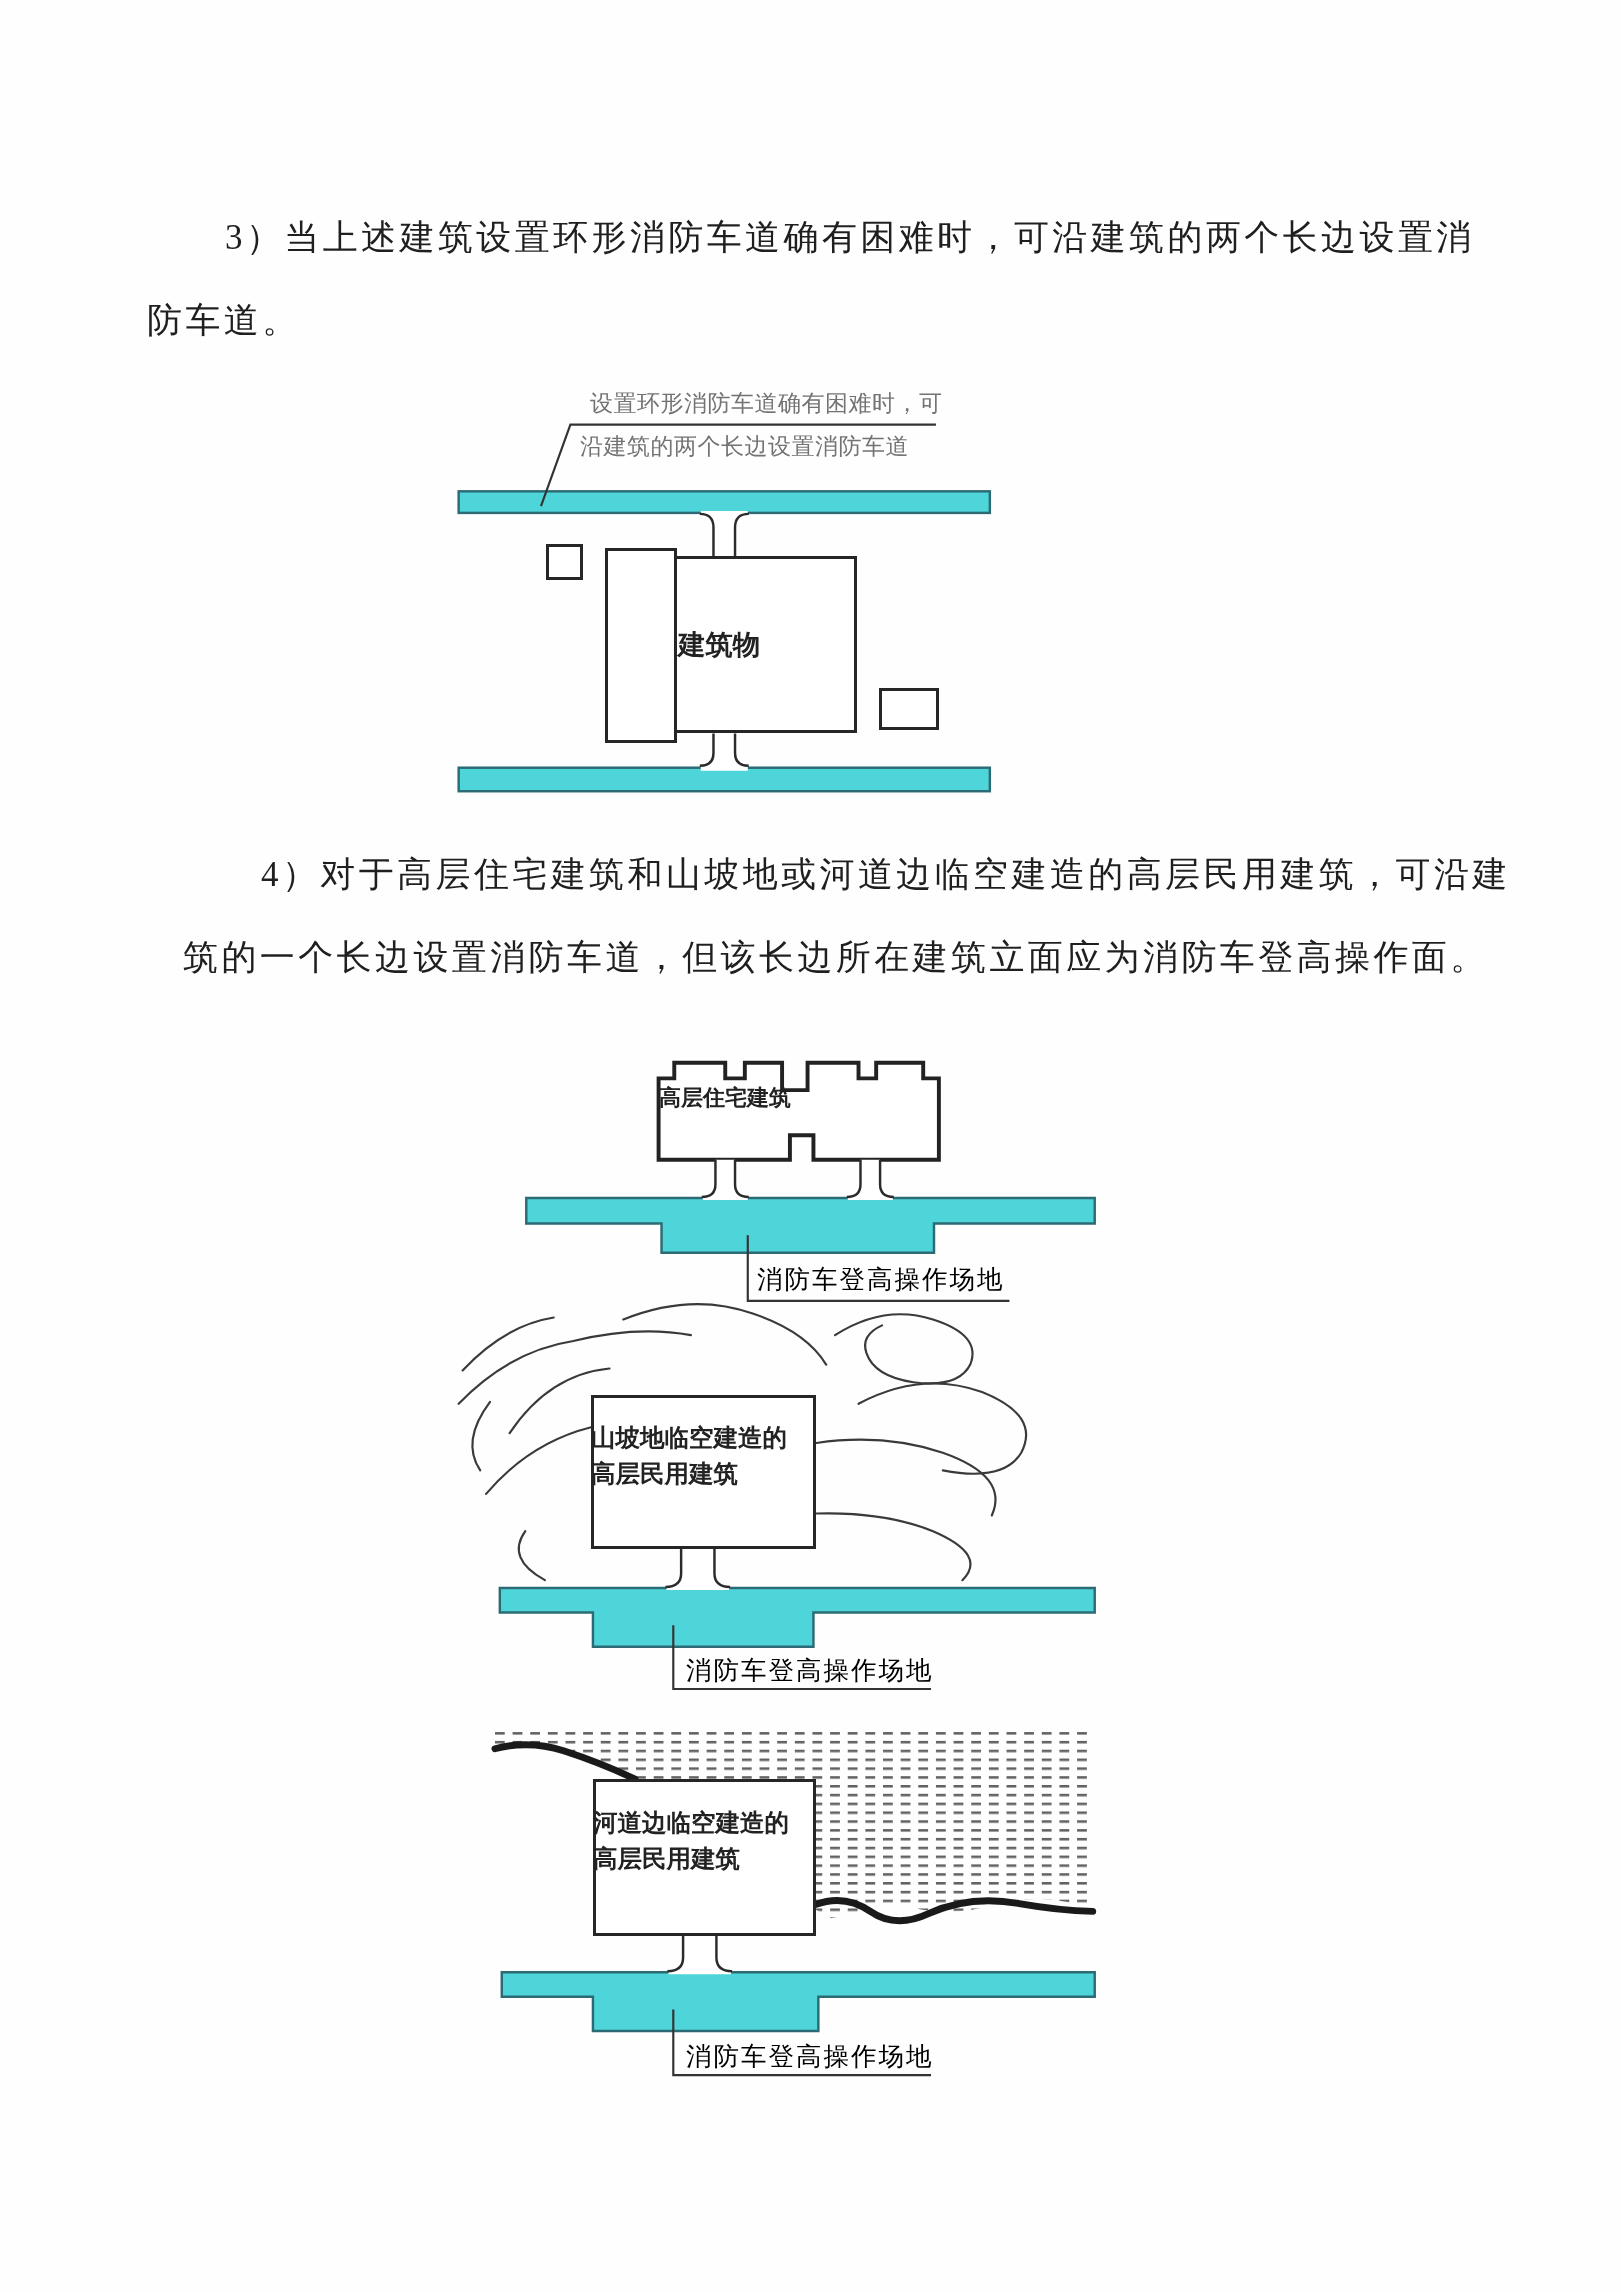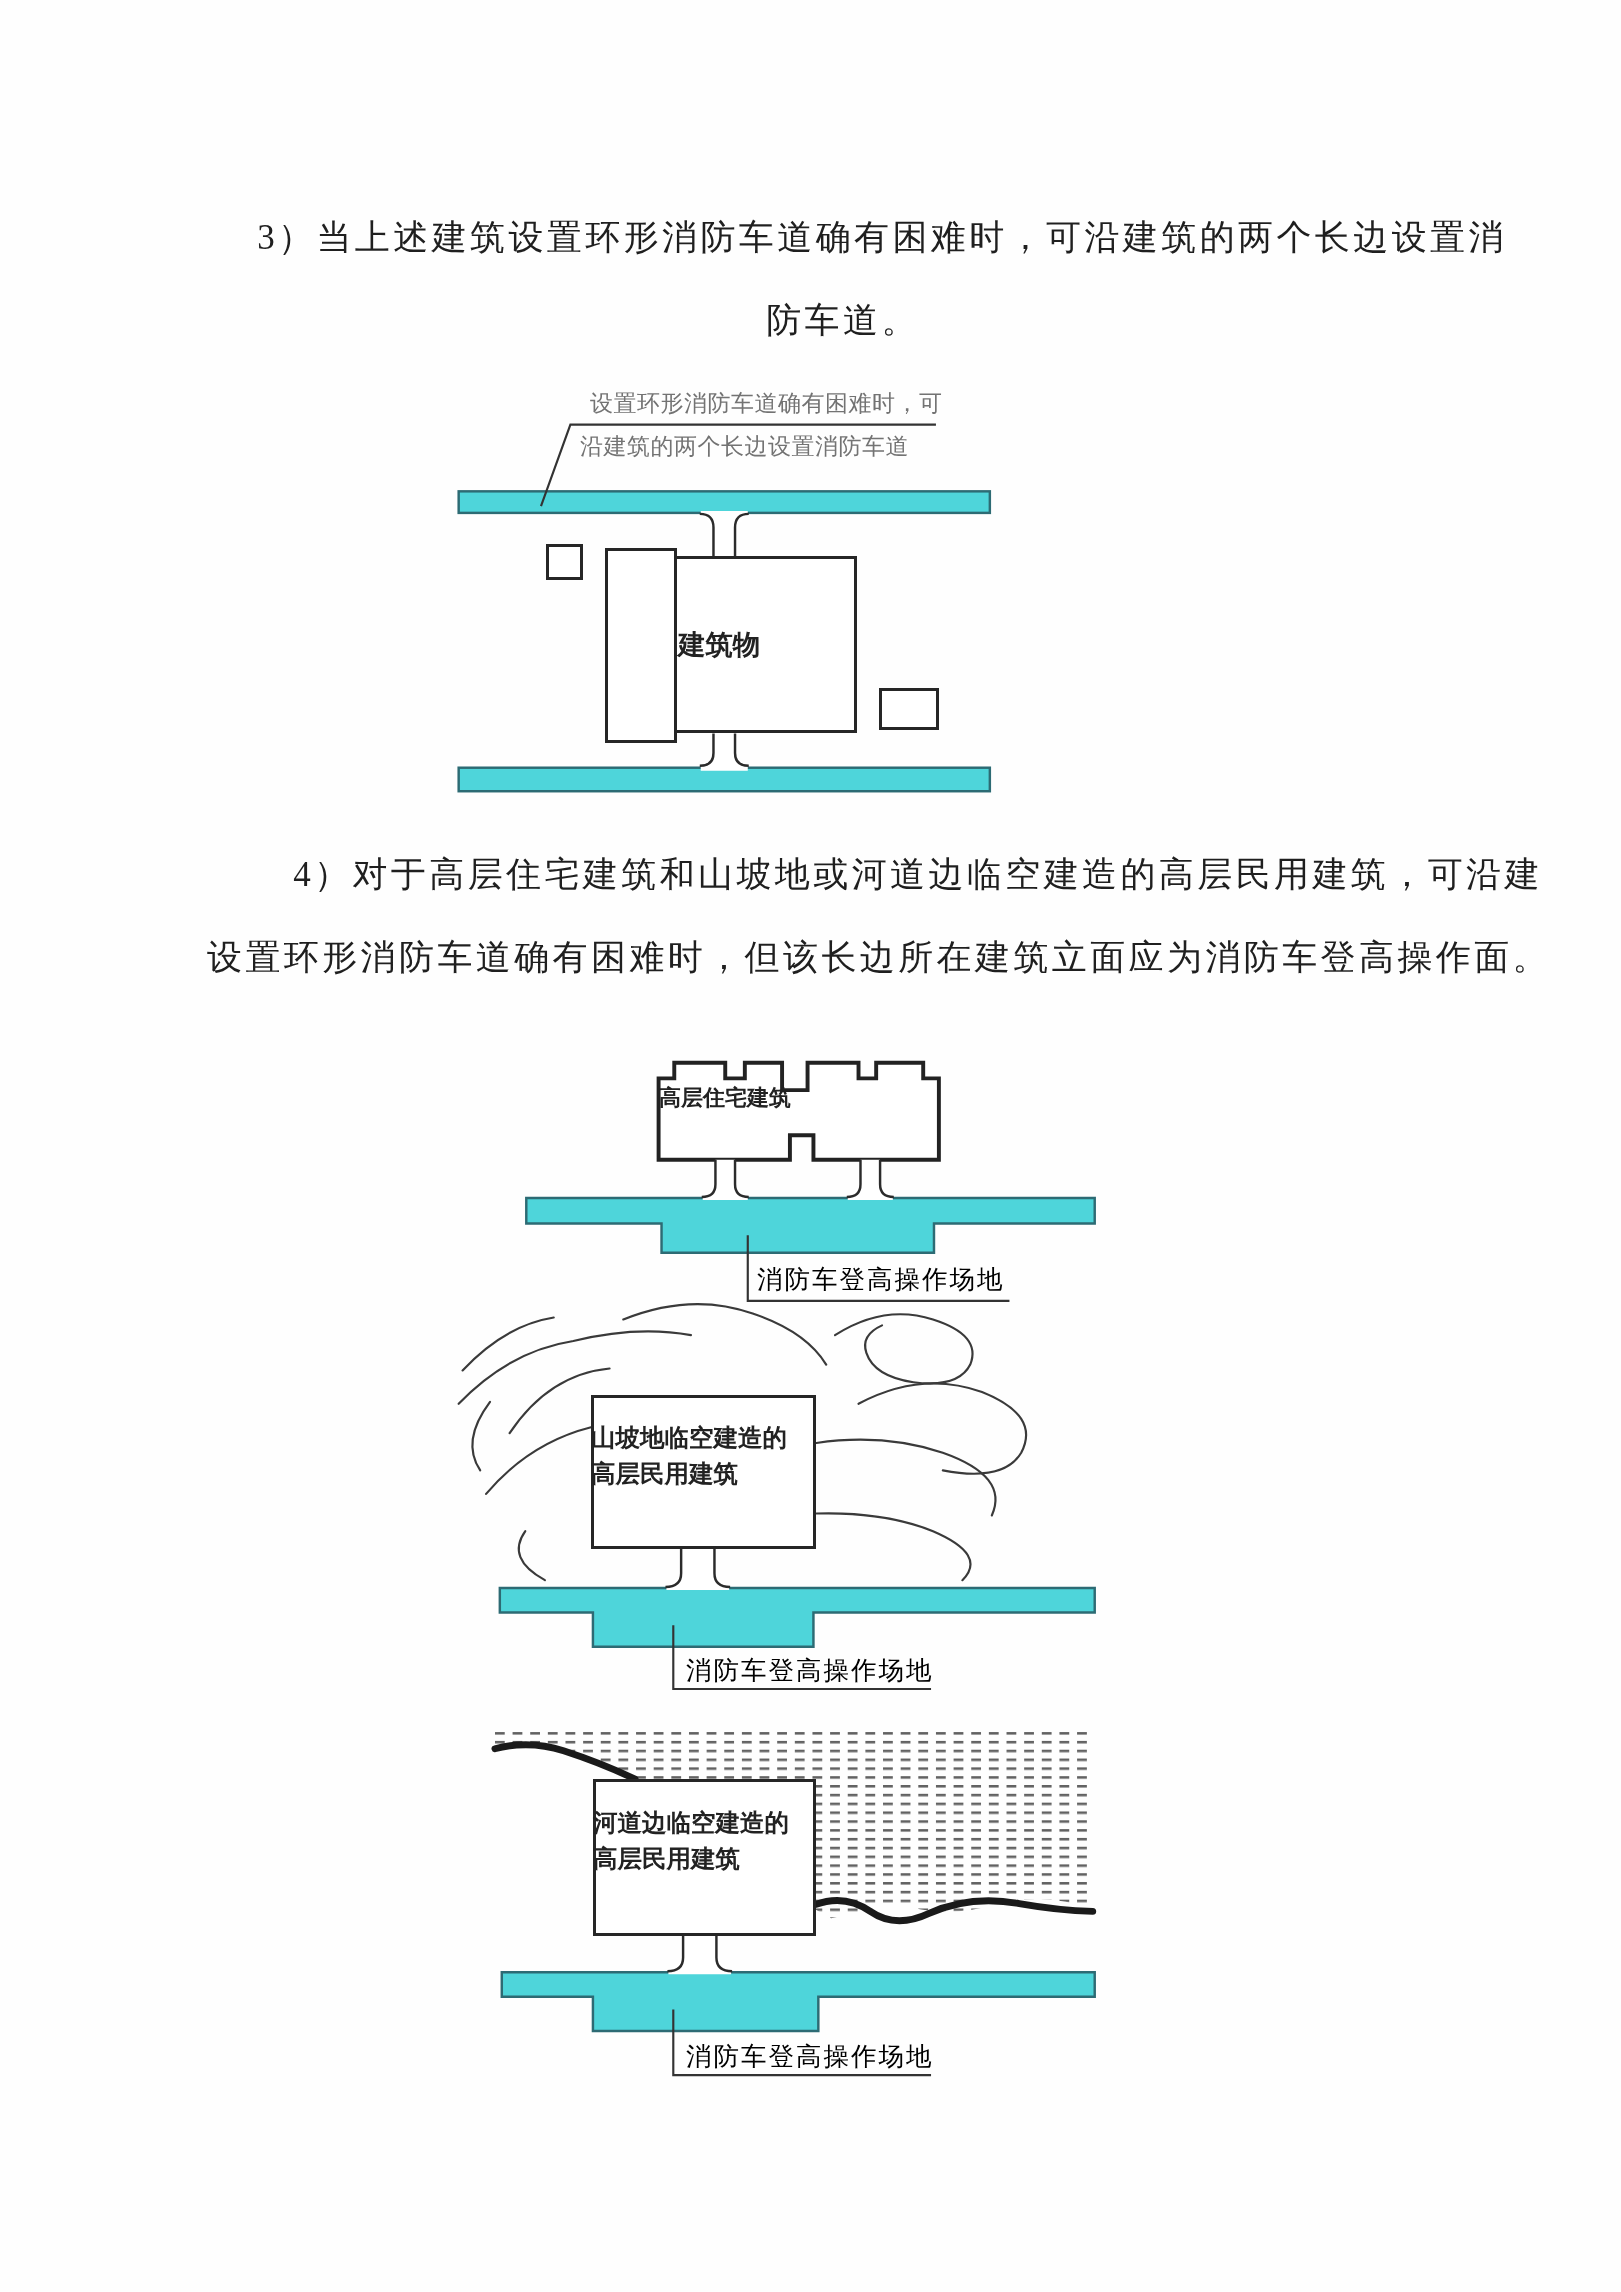--- a/index.html
+++ b/index.html
@@ -8,21 +8,21 @@
     width:1621px;height:2293px;
     background:var(--paper,#fefefe);
     overflow:hidden;
     font-family:"Liberation Serif","DejaVu Serif",serif;
     color:var(--text,#1f1f1f);
   }
   .art{position:absolute;left:0;top:0;}
   .para{
     position:absolute;left:147px;width:1392px;
     font-size:35px;letter-spacing:3.4px;line-height:83px;
-    white-space:nowrap;color:var(--text,#1f1f1f);text-align:center;
+    white-space:nowrap;color:var(--text,#1f1f1f);
   }
   .pline{height:83px;}
   .indent{padding-left:78px;}
   .callout{
     position:absolute;font-size:23px;letter-spacing:0.5px;
     white-space:nowrap;color:#737373;
   }
   .sitelabel{
     position:absolute;font-size:25.5px;letter-spacing:2px;
     white-space:nowrap;color:#000000;
@@ -151,17 +151,17 @@
   <div class="bldlabel" style="left:591px;top:1457px;width:225px;font-size:24.5px;">高层民用建筑</div>
   <div class="sitelabel" style="left:686px;top:1653px;">消防车登高操作场地</div>
 
   <div class="rect" style="left:593px;top:1779px;width:223px;height:157px;"></div>
   <div class="bldlabel" style="left:593px;top:1806px;width:247px;font-size:24.5px;">河道边临空建造的</div>
   <div class="bldlabel" style="left:593px;top:1842px;width:223px;font-size:24.5px;">高层民用建筑</div>
   <div class="sitelabel" style="left:686px;top:2039px;">消防车登高操作场地</div>
 
   <div class="para" style="top:833px;margin-left:36px;">
     <div class="pline indent">4）对于高层住宅建筑和山坡地或河道边临空建造的高层民用建筑，可沿建</div>
-    <div class="pline">设置环形消防车道确有困难时，但该长边所在建筑立面应为消防车登高操作面。</div>
+    <div class="pline">筑的一个长边设置消防车道，但该长边所在建筑立面应为消防车登高操作面。</div>
   </div>
 
 </div>
 
 
 </body></html>

